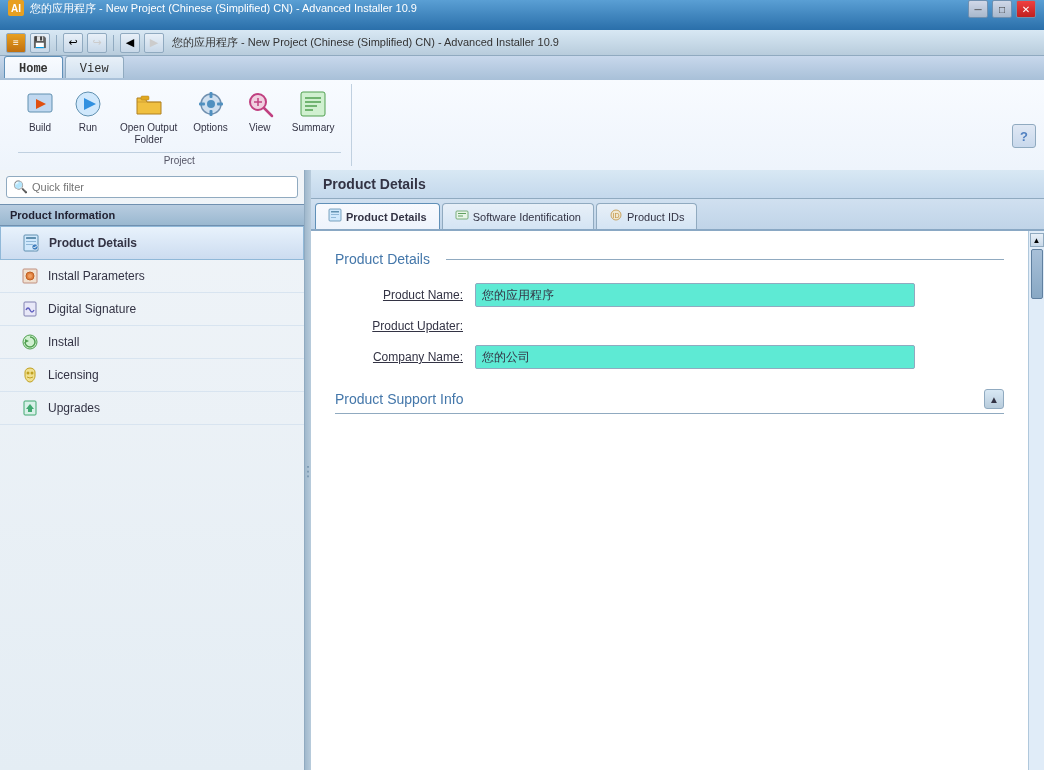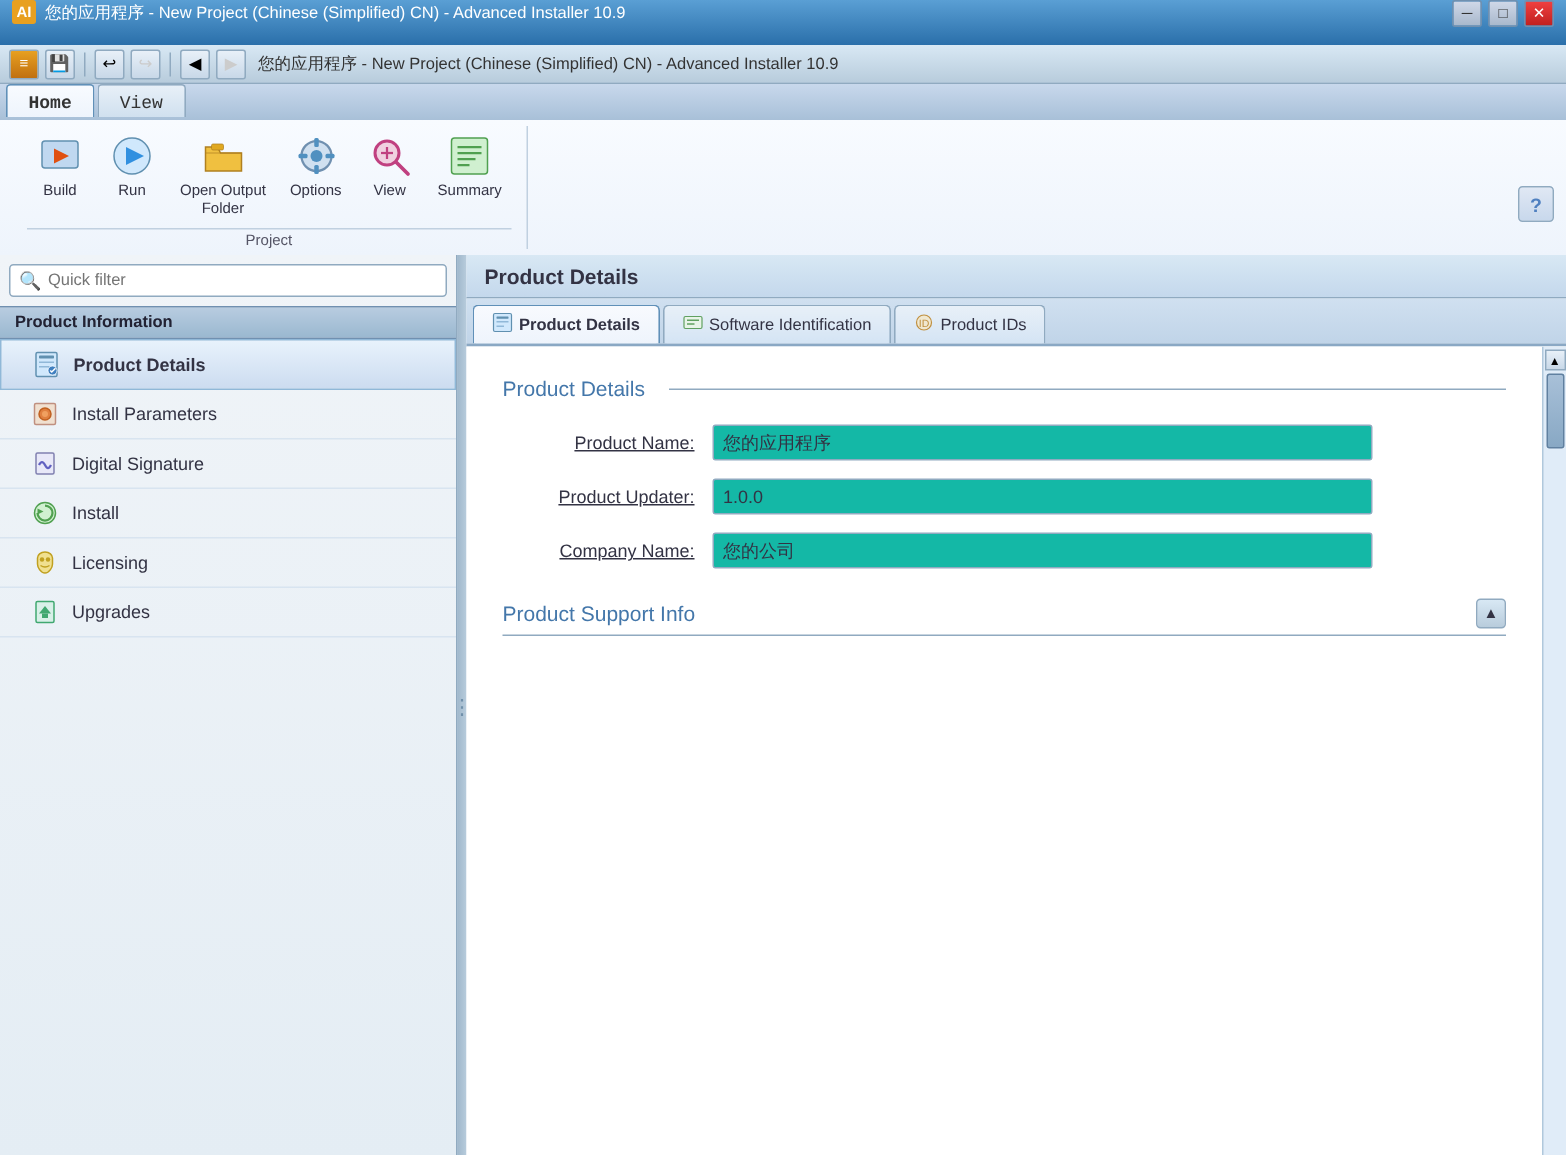--- a/index.html
+++ b/index.html
@@ -321,21 +321,21 @@
       text-decoration: underline;
     }
     .form-input {
       flex: 1;
       max-width: 440px;
       height: 24px;
       border: 1px solid #90aac0;
       border-radius: 2px;
       padding: 2px 6px;
       font-size: 12px;
-      background: #14b8a6;
+      background: #5eead4;
       color: #334;
       outline: none;
     }
 
     
     .section-header-collapsible {
       display: flex;
       align-items: center;
       justify-content: space-between;
       color: #4477aa;
@@ -605,21 +605,20 @@
             <span>Product Details</span>
           </div>
 
           <div class="form-row">
             <label class="form-label">Product Name:</label>
             <input class="form-input" type="text" value="您的应用程序" style="">
           </div>
 
           <div class="form-row">
             <label class="form-label">Product Updater:</label>
-            <input class="form-input" type="text" value="1.0.0" style="">
           </div>
 
           <div class="form-row">
             <label class="form-label">Company Name:</label>
             <input class="form-input" type="text" value="您的公司" style="">
           </div>
 
           <div class="section-header-collapsible">
             <span>Product Support Info</span>
             <div class="collapse-btn">▲</div>

